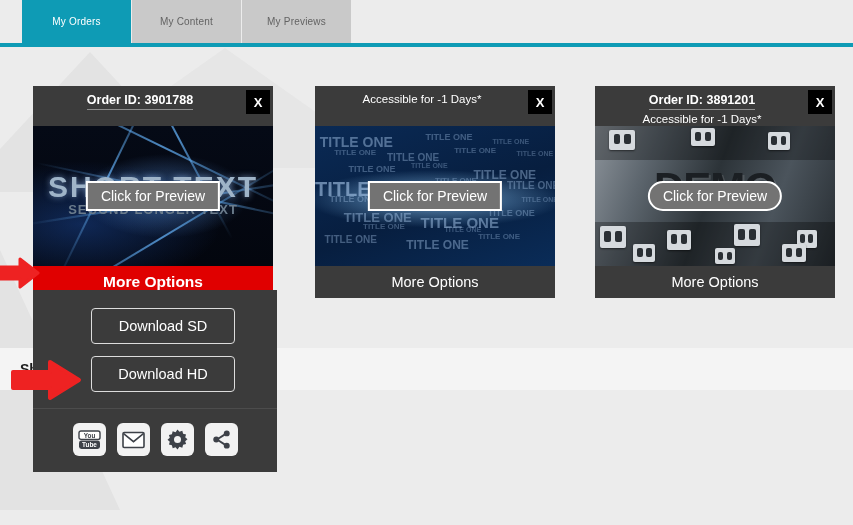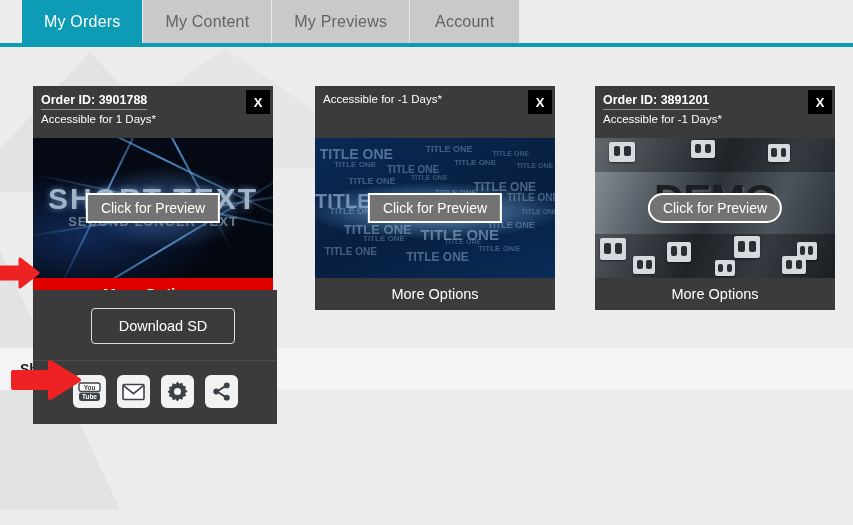--- a/index.html
+++ b/index.html
@@ -54,21 +54,21 @@
   }
   .tab {
     height: 43px;
     min-width: 110px;
     padding: 0 22px;
     display: flex;
     align-items: center;
     justify-content: center;
     background: #c9c9c9;
     color: #636363;
-    font-size: 16px;
+    font-size: 10px;
     letter-spacing: .2px;
     border-right: 1px solid #ececec;
     cursor: pointer;
     white-space: nowrap;
   }
   .tab.active {
     background: #0e9bb5;
     color: #ffffff;
   }
   .tabrule {
@@ -84,24 +84,24 @@
     position: absolute;
     width: 240px;
     background: #3b3b3b;
   }
   .card.c1 { left: 33px; }
   .card.c2 { left: 315px; }
   .card.c3 { left: 595px; }
 
   .card-head {
     position: relative;
-    height: 52px;
+    height: 40px;
     background: #3b3b3b;
     padding: 4px 34px 0 8px;
-    text-align: left;
+    text-align: center;
   }
   .order-id {
     color: #ffffff;
     font-size: 12.5px;
     font-weight: bold;
     line-height: 15px;
     border-bottom: 1px solid #8e8e8e;
     display: inline-block;
     padding-bottom: 1px;
   }
@@ -344,32 +344,28 @@
   <div class="tabbar">
     <div class="tab active">
       <span>My Orders</span>
     </div>
     <div class="tab">
       <span>My Content</span>
     </div>
     <div class="tab">
       <span>My Previews</span>
     </div>
-    <div class="tab">
-      <span>Account</span>
-    </div>
   </div>
   <div class="tabrule"></div>
 
   <div class="cards">
 
     <div class="card c1">
       <div class="card-head">
         <div class="order-id">Order ID: 3901788</div>
-        <div class="accessible">Accessible for 1 Days*</div>
         <div class="close-btn">X</div>
       </div>
       <div class="thumb">
         <div class="thumb-art art1">
           <div class="streak s1"></div>
             <div class="streak s2"></div>
             <div class="streak s3"></div>
           <div class="streak s4"></div>
             <div class="streak s5"></div>
             <div class="streak s6"></div>
@@ -449,20 +445,21 @@
 
   </div>
 
   <div class="items-strip">
     <span class="items-text">Showing Items 1 to 4 of 4</span>
   </div>
 
   <div class="options-panel">
     <div class="dl-area">
       <div class="dl-btn">Download SD</div>
+      <div class="dl-btn">Download HD</div>
     </div>
     <div class="panel-sep"></div>
     <div class="icon-row">
 
       <div class="icon-box">
         <svg width="23" height="20" viewBox="0 0 23 20" aria-hidden="true">
           <rect x="1" y="1" width="21" height="8.4" rx="2" fill="#fff" stroke="#3d4148" stroke-width="1.4"></rect>
           <text x="11.5" y="7.6" font-size="6.4" font-weight="bold" fill="#3d4148" font-family="'Liberation Sans', sans-serif" text-anchor="middle">You</text>
           <rect x="1" y="10.6" width="21" height="8.4" rx="2.4" fill="#3d4148"></rect>
           <text x="11.5" y="17.2" font-size="6.4" font-weight="bold" fill="#ffffff" font-family="'Liberation Sans', sans-serif" text-anchor="middle">Tube</text>

